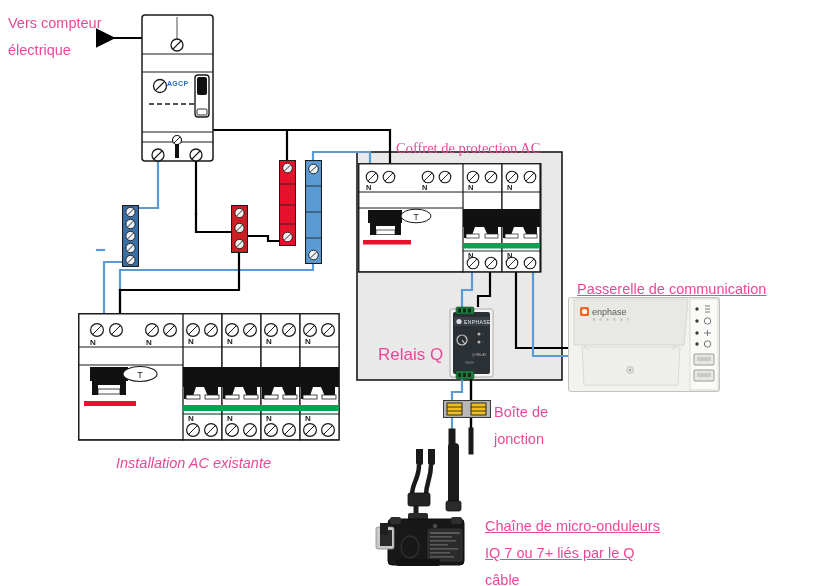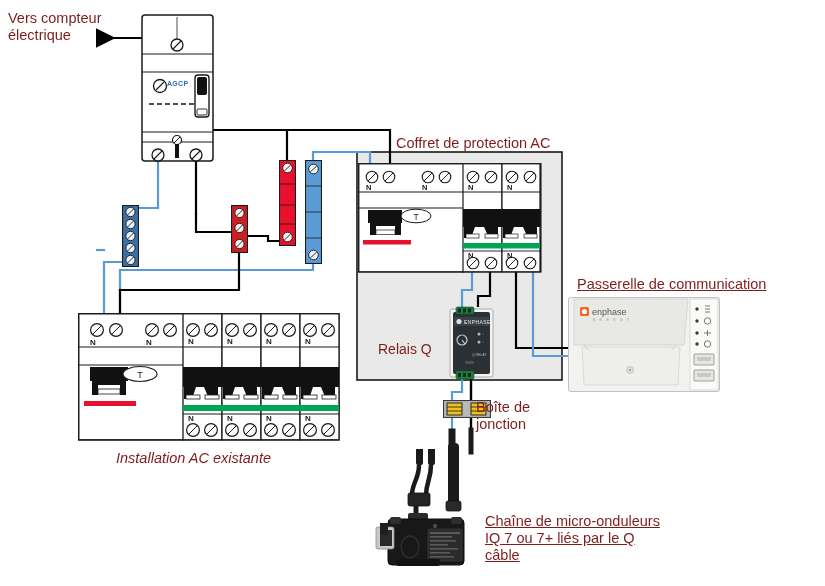--- a/index.html
+++ b/index.html
@@ -1,18 +1,18 @@
 <!DOCTYPE html>
 <html><head>
 <meta charset="utf-8">
 <style>
   html,body{margin:0;padding:0;background:#ffffff;}
   body{width:825px;height:586px;position:relative;overflow:hidden;
        font-family:"Liberation Sans",sans-serif;color:#231f20;}
-  .lbl{position:absolute;font-size:14.5px;line-height:17px;color:#7f1d1d;white-space:pre-line;}
+  .lbl{position:absolute;font-size:14.5px;line-height:27px;color:#ec4899;white-space:pre-line;}
   svg{position:absolute;left:0;top:0;}
   .dev{position:absolute;}
 </style>
 </head>
 <body>
 
 <svg width="825" height="586">
   <defs>
     <marker id="arrowL" markerWidth="9" markerHeight="9" refX="8" refY="4.5" orient="auto">
       <path d="M9,0 L9,9 L0,4.5 z" fill="#000"></path>
@@ -499,26 +499,26 @@
     </g>
     <circle cx="63" cy="83" r="2.2" fill="#4a4a4a"></circle>
     <ellipse cx="38" cy="104" rx="9" ry="11" fill="none" stroke="#2e2e2e" stroke-width="1.4"></ellipse>
     <rect x="24" y="116" width="44" height="7" rx="2" fill="#121212"></rect>
   </svg>
 </div>
 
 <div class="lbl" style="left:8px;top:10px;width:125px;">Vers compteur
 électrique</div>
 
-<div class="lbl" style="left:396px;top:135px;">Coffret de protection AC</div>
+<div class="lbl" style="left:396px;top:135px;font-family:Liberation Serif, serif;">Coffret de protection AC</div>
 
 <div class="lbl" style="left:577px;top:276px;text-decoration:underline;">Passerelle de communication</div>
 
-<div class="lbl" style="left:378px;top:341px;font-size:14px;">Relais Q</div>
-
-<div class="lbl" style="left:476px;top:399px;width:100px;">Boîte de
+<div class="lbl" style="left:378px;top:341px;font-size:17px;">Relais Q</div>
+
+<div class="lbl" style="left:494px;top:399px;width:100px;">Boîte de
 jonction</div>
 
 <div class="lbl" style="left:116px;top:450px;font-style:italic;">Installation AC existante</div>
 
 <div class="lbl" style="left:485px;top:513px;width:215px;text-decoration:underline;">Chaîne de micro-onduleurs
 IQ 7 ou 7+ liés par le Q
 câble</div>
 
 </body></html>

